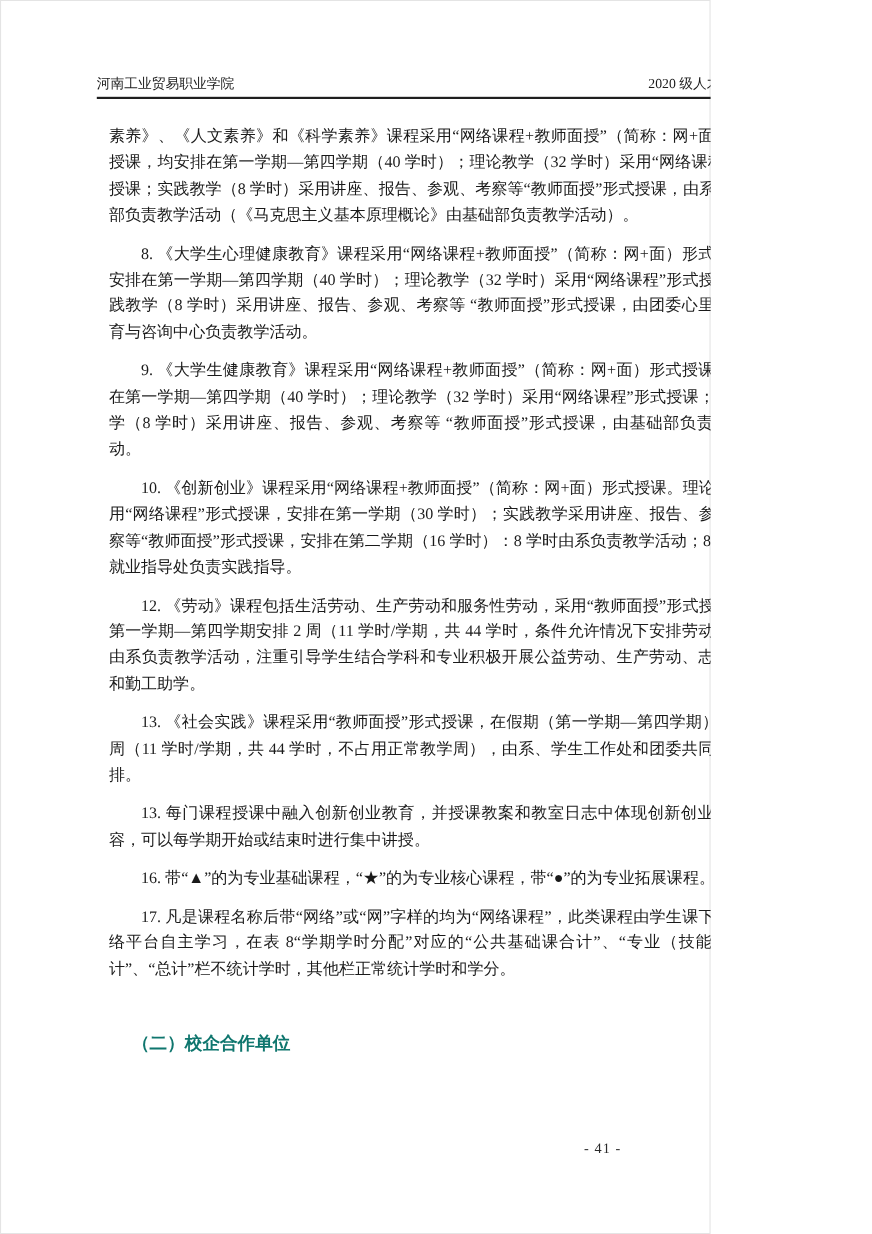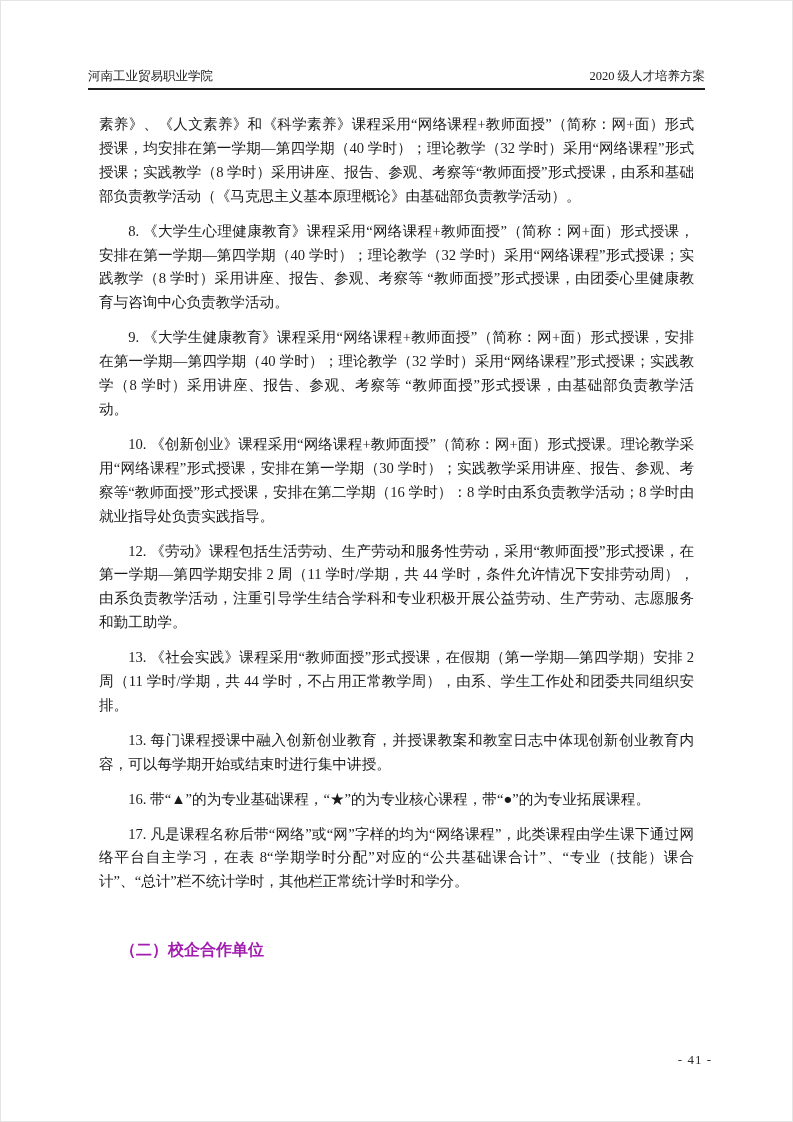--- a/index.html
+++ b/index.html
@@ -2,21 +2,21 @@
 <html><head>
 <meta charset="utf-8">
 <style>
   html, body {
     margin: 0;
     padding: 0;
     background: #ffffff;
   }
   .page {
     position: relative;
-    width: 793px;
+    width: 646px;
     height: 1122px;
     background: #ffffff;
     box-shadow: inset 0 0 0 1px #e4e4e4;
     overflow: hidden;
     font-family: "Liberation Serif", "DejaVu Serif", serif;
     color: #1a1a1a;
   }
   .header {
     position: absolute;
     left: 88px;
@@ -47,31 +47,30 @@
   .doc-body p.indent {
     text-indent: 2em;
   }
   .section-heading {
     margin-top: 44px;
     font-family: "Liberation Sans", "DejaVu Sans", sans-serif;
     font-weight: bold;
     font-size: 16px;
     line-height: 24px;
     text-indent: 2em;
-    color: #a21caf;
+    color: #0f766e;
   }
   .footer {
     position: absolute;
     top: 1036px;
     right: 81px;
     font-size: 13px;
     line-height: 16px;
     color: #2a2a2a;
     letter-spacing: 1px;
-    margin-top: 16px;
   }
 </style>
 </head>
 <body>
 
 <div class="page">
 
   <div class="header">
     <span>河南工业贸易职业学院</span>
     <span>2020 级人才培养方案</span>

